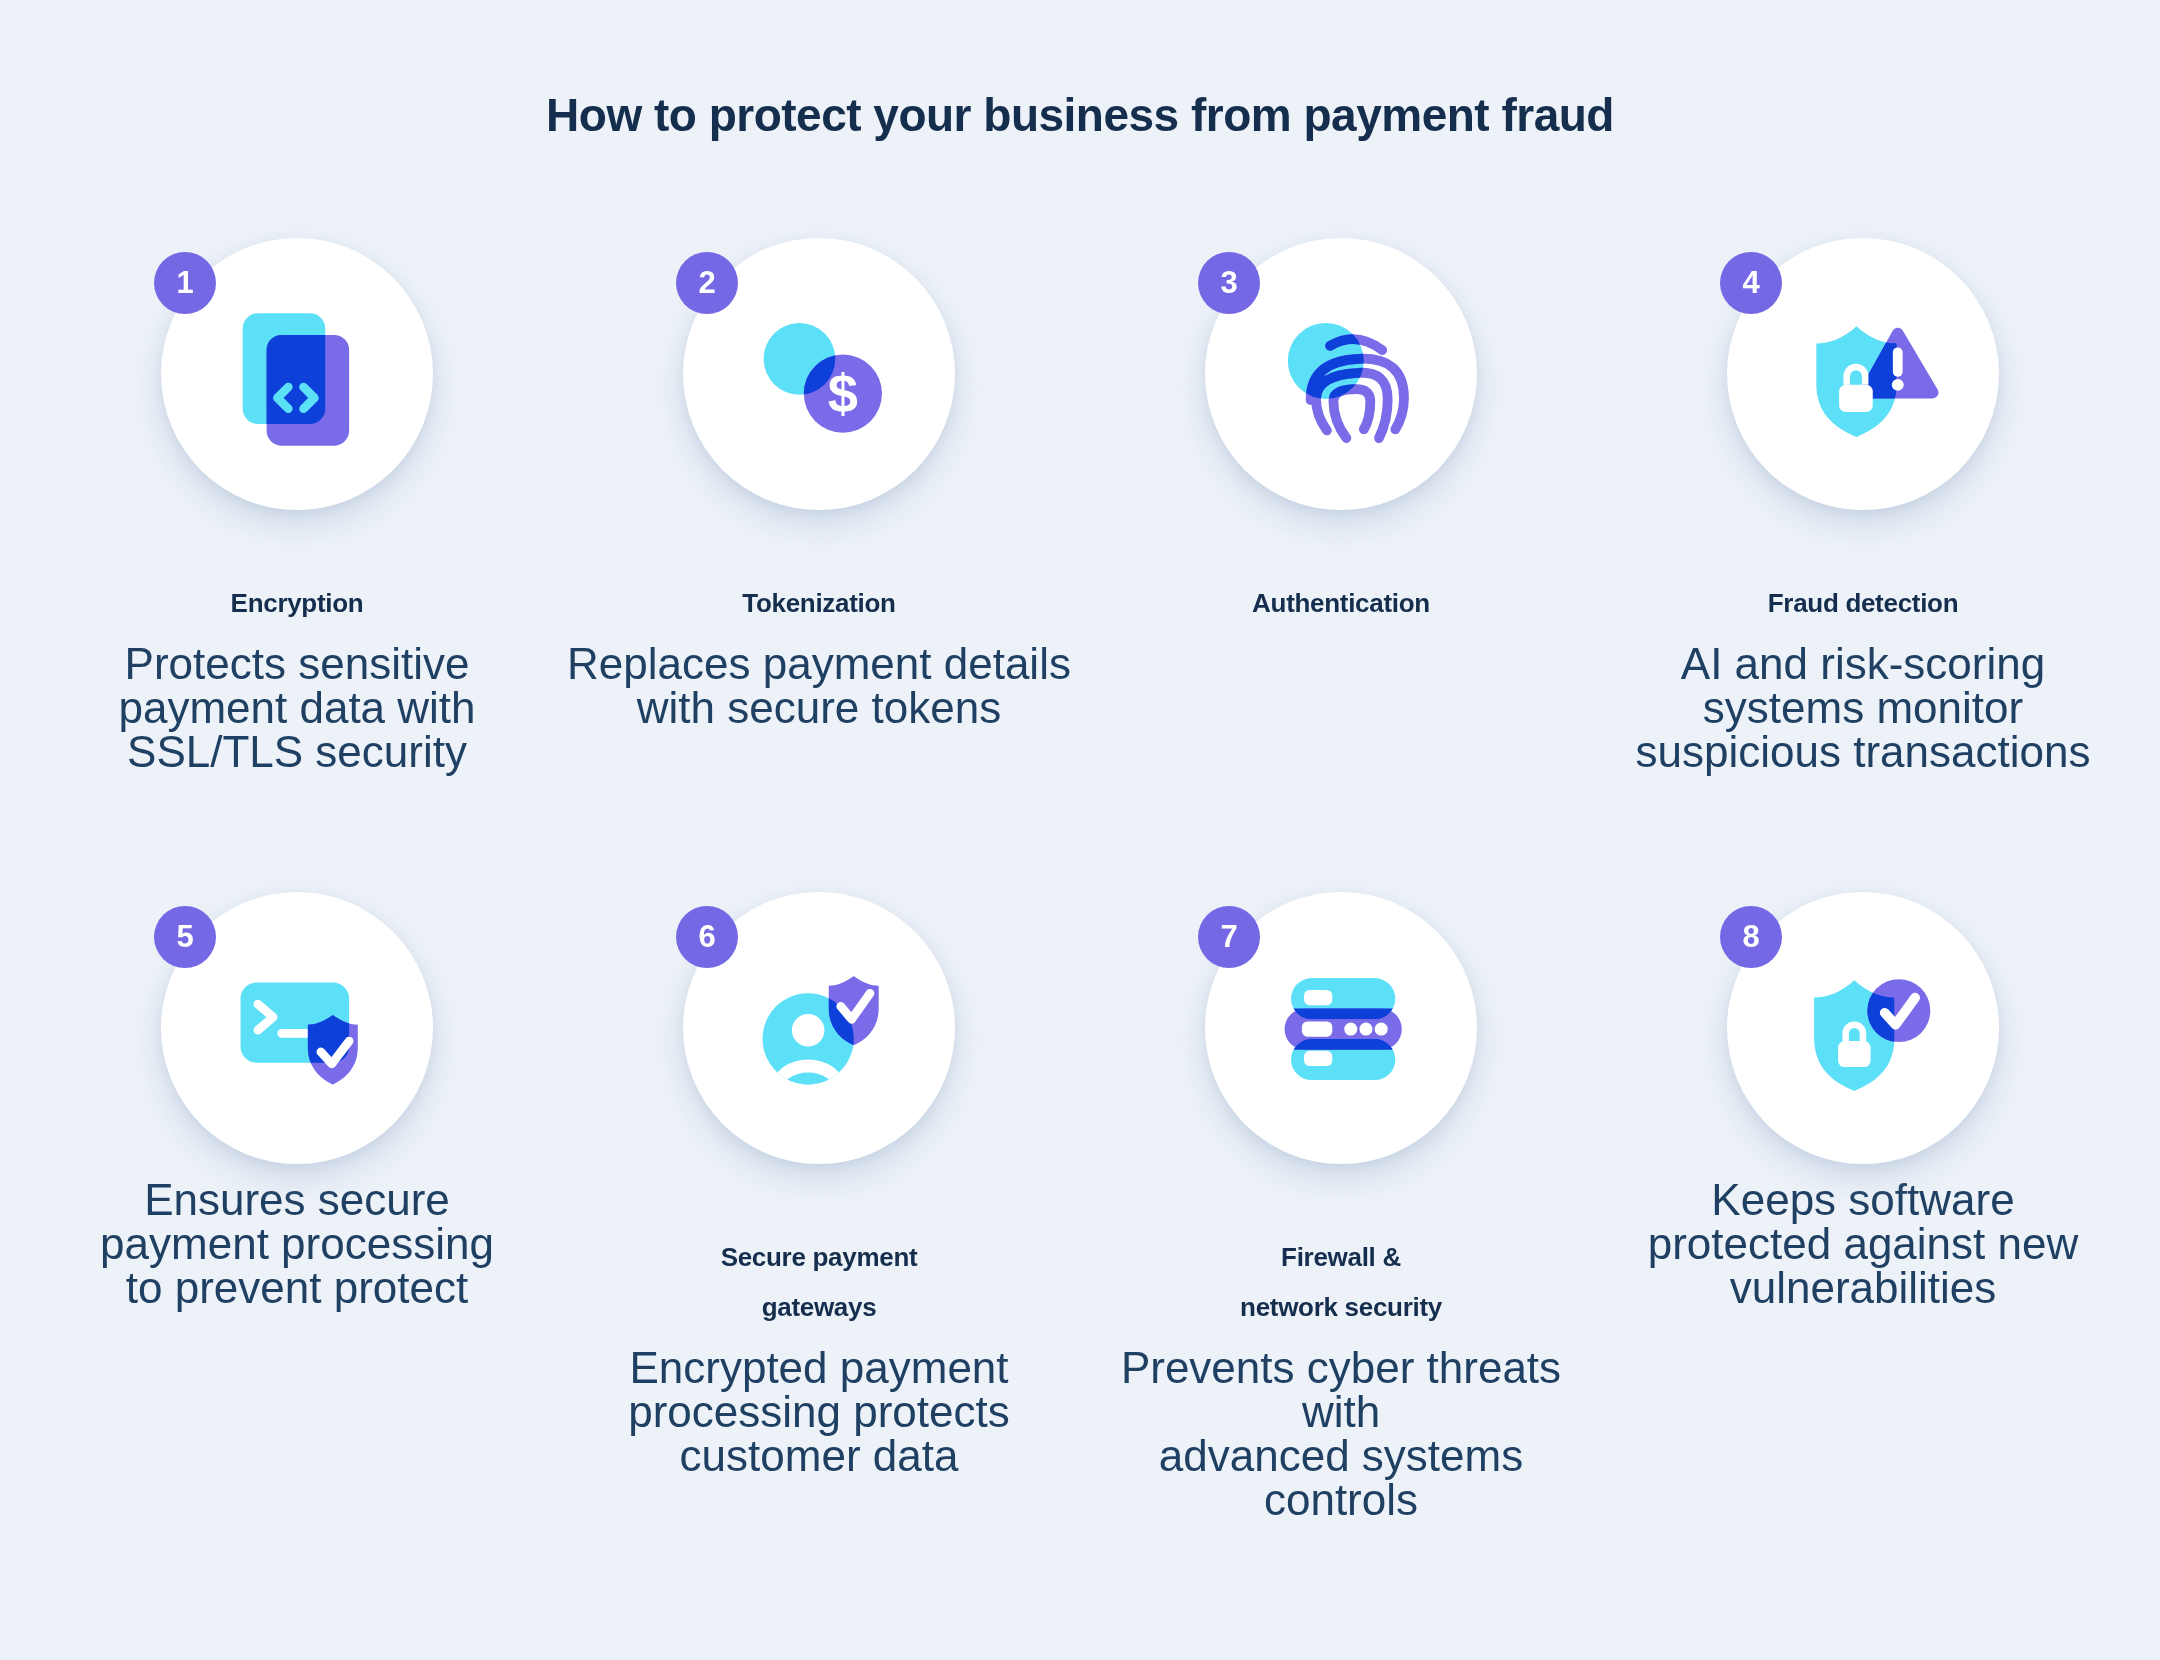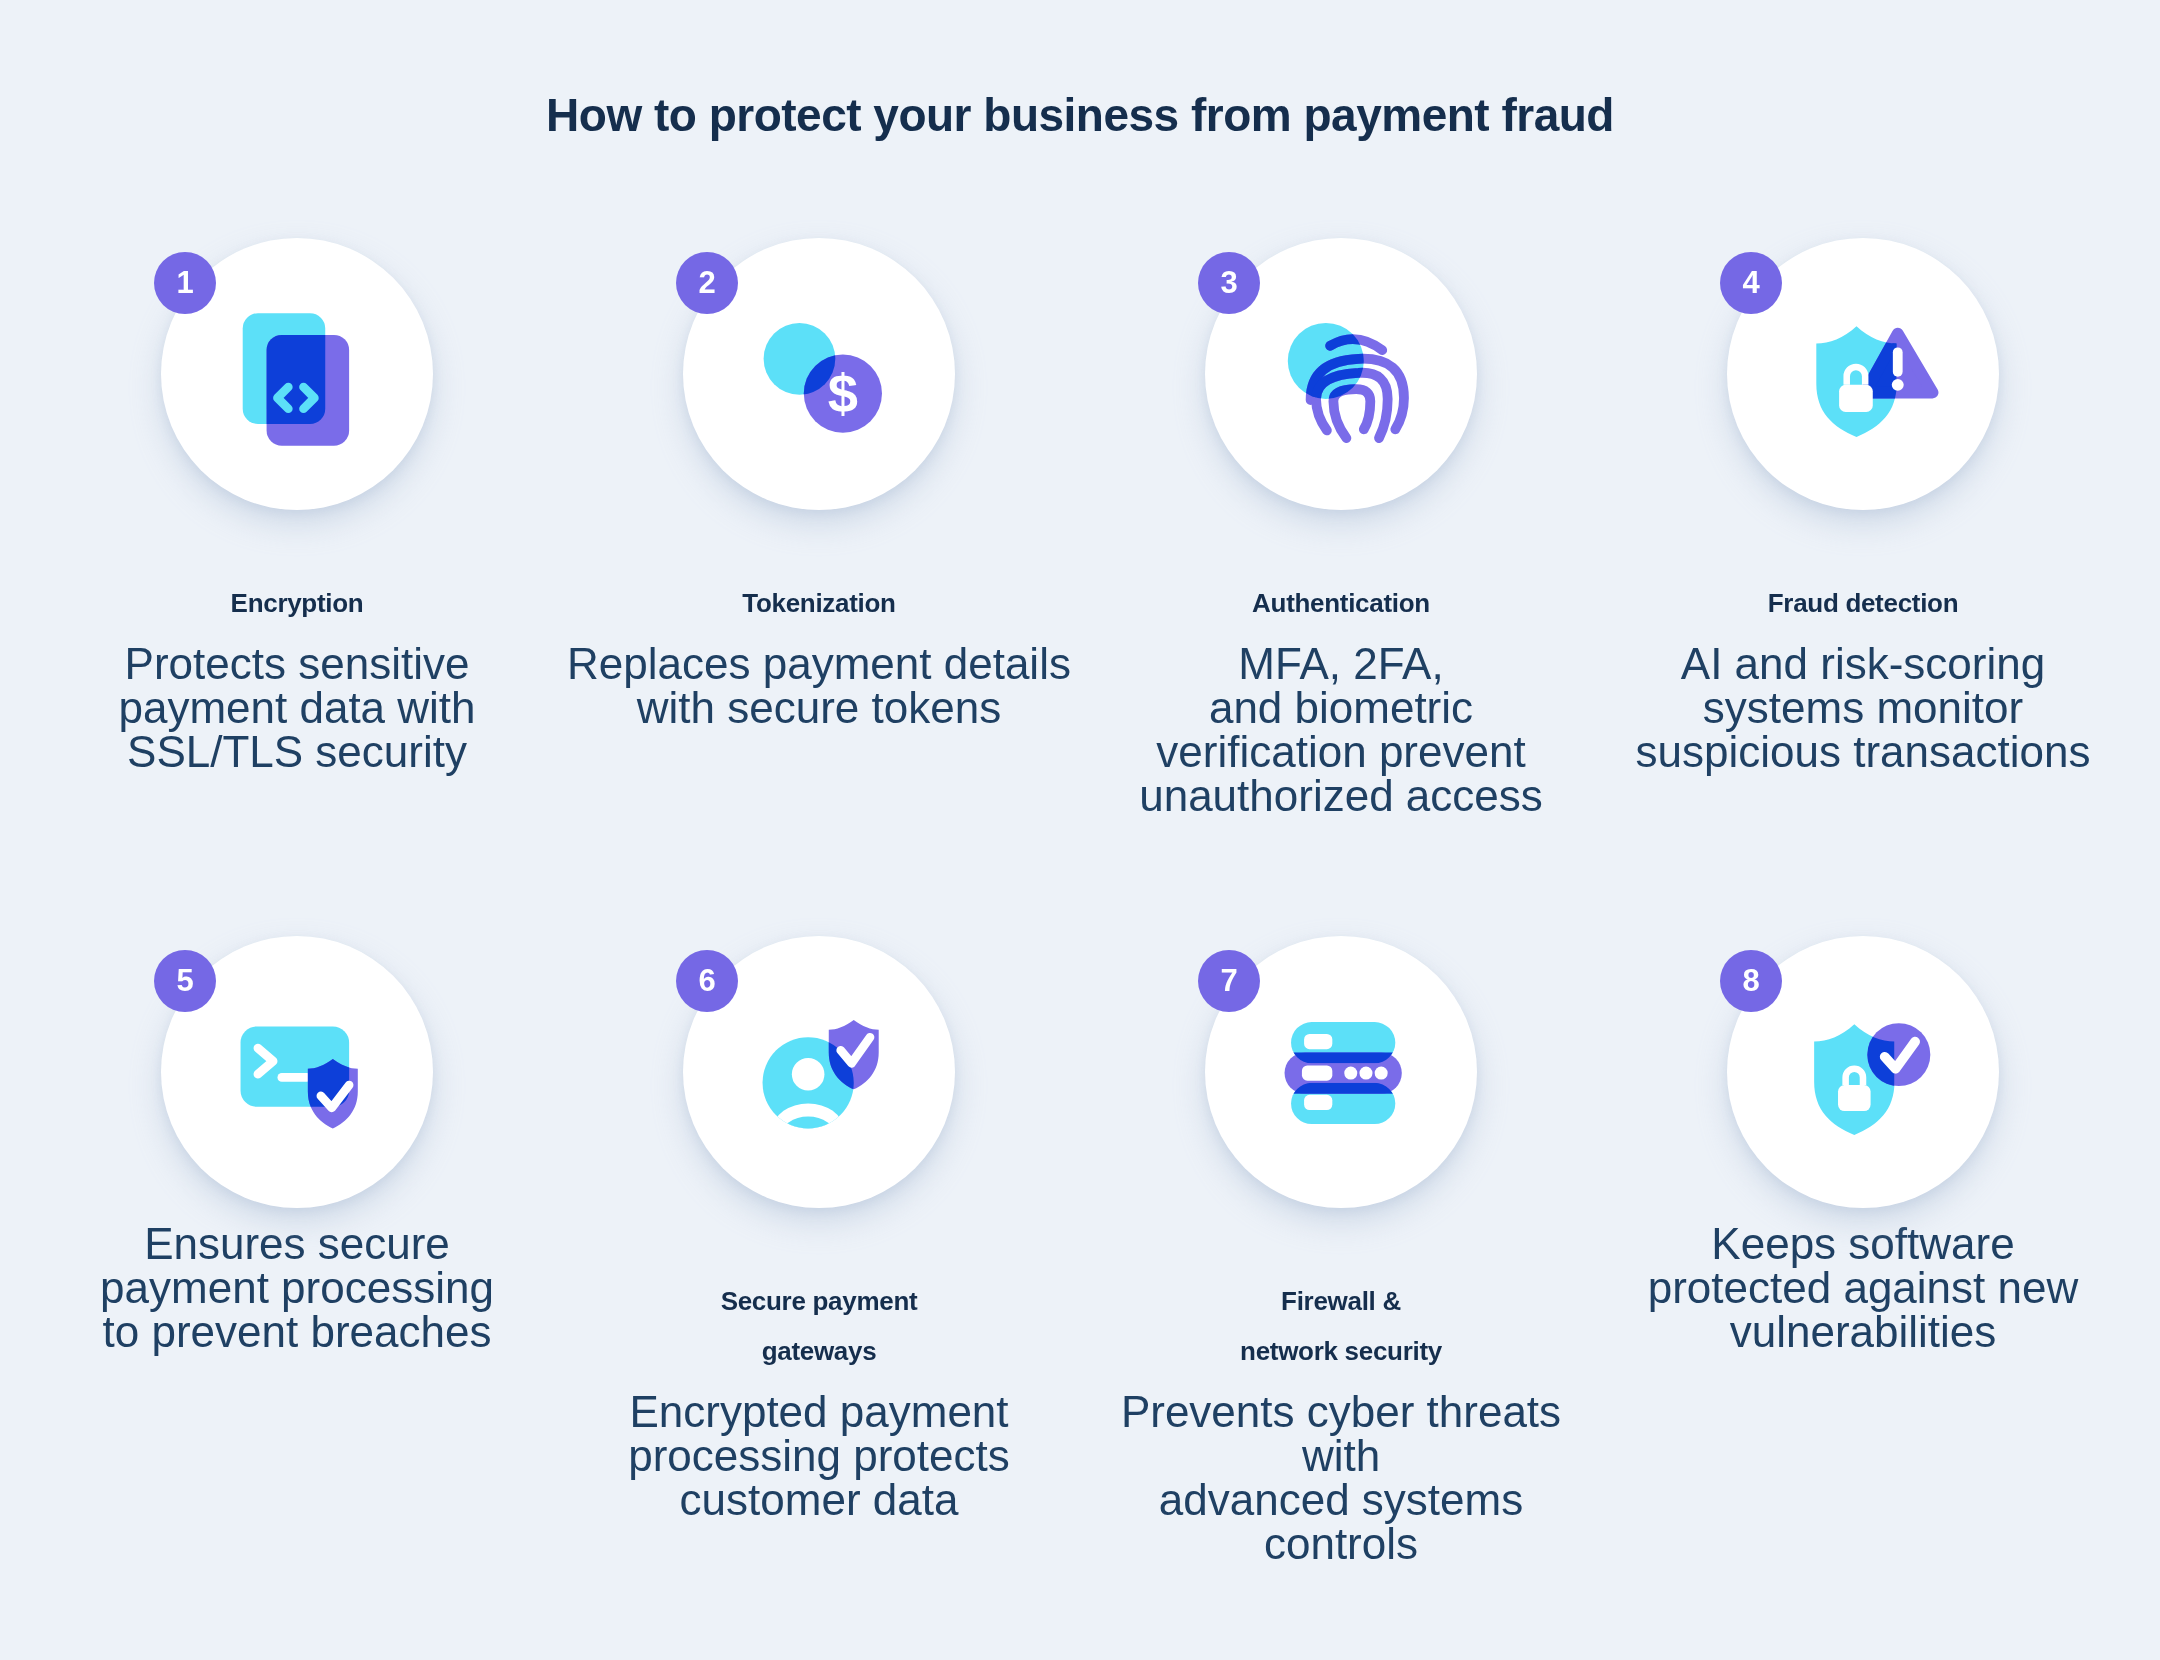--- a/index.html
+++ b/index.html
@@ -124,24 +124,20 @@
               <path d="M57,122 Q47,108 47,93 Q47,71 86,69 Q113,67 113,93 Q113,113 105,129"></path>
               <path d="M75,129 Q63,113 63,95 Q63,84 84,84 Q97,84 97,95 Q97,111 91,121"></path>
             </g>
           </svg>
         </div>
         <div class="badge">
           <span>3</span>
         </div>
       </div>
       <div class="card-title">Authentication</div>
-      <div class="card-desc">MFA, 2FA,
-and biometric
-verification prevent
-unauthorized access</div>
     </div>
 
     <div class="card">
       <div class="icon-wrap">
         <div class="icon-circle">
           <svg class="icon" viewBox="0 0 140 140">
             <defs>
               <clipPath id="i4">
                   <path d="M64,26 C76,37 89,42 101,42 L101,79 C101,105 86,119 64,128 C42,119 27,105 27,79 L27,42 C39,42 52,37 64,26 Z"></path>
                 </clipPath>
@@ -181,21 +177,21 @@
             <path d="M103,58 C111,64 119,67 126,67 L126,88 C126,105 116,116 103,122 C90,116 80,105 80,88 L80,67 C87,67 95,64 103,58 Z" fill="var(--dark-blue)" clip-path="url(#i5)"></path>
             <path d="M92,92 L102,103 L118,82" stroke="#ffffff" stroke-width="8" fill="none" stroke-linecap="round" stroke-linejoin="round"></path>
           </svg>
         </div>
         <div class="badge">
           <span>5</span>
         </div>
       </div>
       <div class="card-desc">Ensures secure
 payment processing
-to prevent breaches</div>
+to prevent protect</div>
     </div>
 
     <div class="card">
       <div class="icon-wrap">
         <div class="icon-circle">
           <svg class="icon" viewBox="0 0 140 140">
             <defs>
                 <clipPath id="i6">
                   <circle cx="60" cy="80" r="42"></circle>
                 </clipPath>

